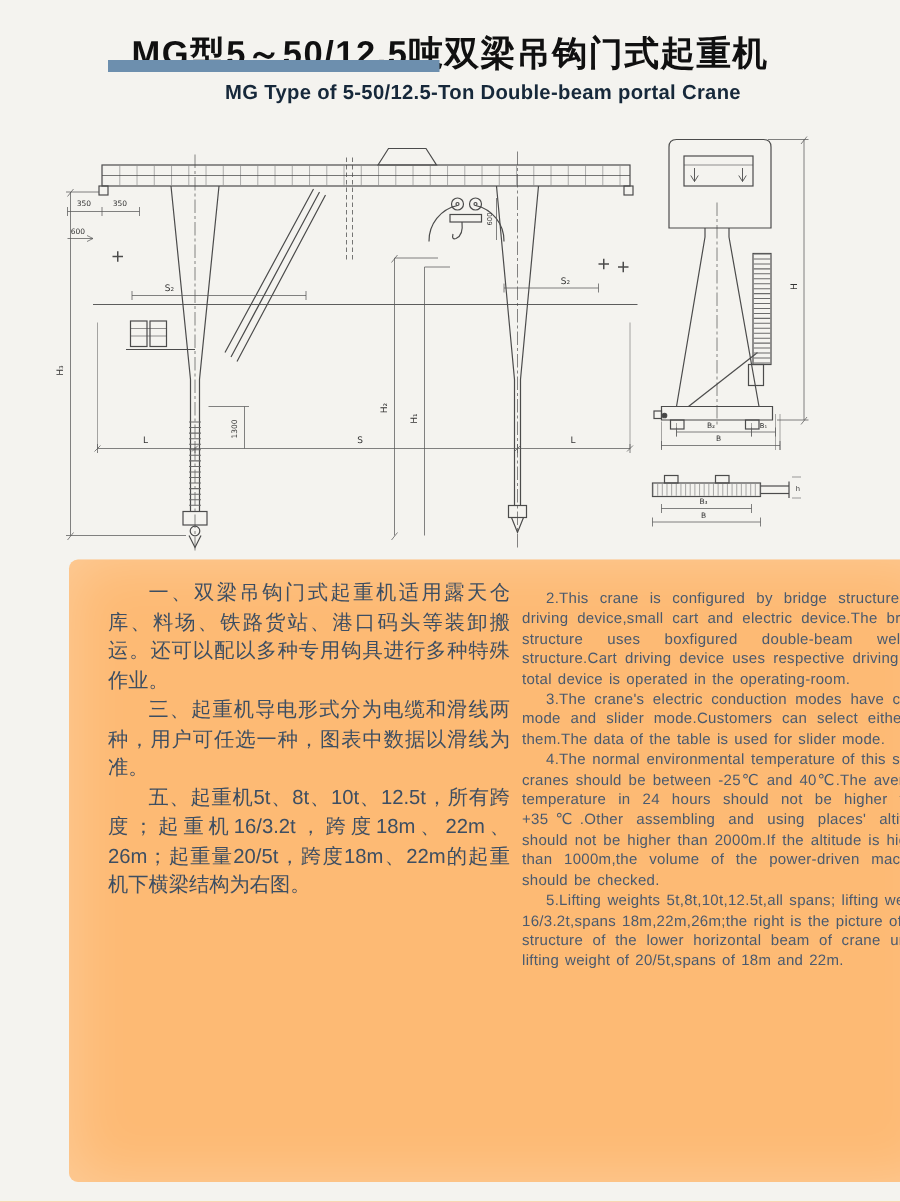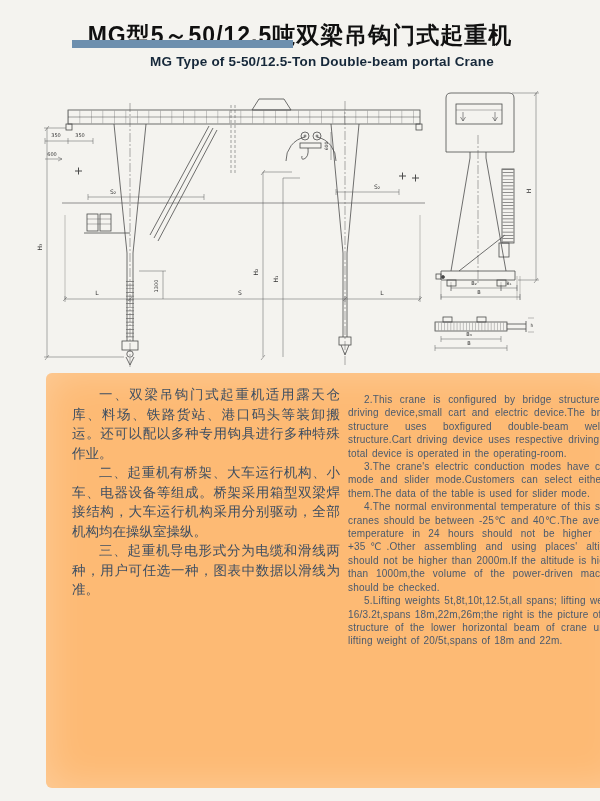--- a/index.html
+++ b/index.html
@@ -212,22 +212,22 @@
         <text x="469" y="260" font-size="5" text-anchor="middle">B</text>
         <text x="532" y="242" font-size="4.5" text-anchor="middle">h</text>
       </g>
 
     </svg>
   </div>
 
   <div class="panel">
     <div class="col-cn">
       <p>一、双梁吊钩门式起重机适用露天仓库、料场、铁路货站、港口码头等装卸搬运。还可以配以多种专用钩具进行多种特殊作业。</p>
-      <p>二、起重机有桥架、大车运行机构、小车、电器设备等组成。桥架采用箱型双梁焊接结构，大车运行机构采用分别驱动，全部机构均在操纵室操纵。</p>
       <p>三、起重机导电形式分为电缆和滑线两种，用户可任选一种，图表中数据以滑线为准。</p>
+      <p>五、起重机5t、8t、10t、12.5t，所有跨度；起重机16/3.2t，跨度18m、22m、26m；起重量20/5t，跨度18m、22m的起重机下横梁结构为右图。</p>
     </div>
     <div class="col-en">
       <p>2.This crane is configured by bridge structure,cart driving device,small cart and electric device.The bridge structure uses boxfigured double-beam welding structure.Cart driving device uses respective driving.The total device is operated in the operating-room.</p>
       <p>3.The crane's electric conduction modes have cable mode and slider mode.Customers can select either of them.The data of the table is used for slider mode.</p>
       <p>4.The normal environmental temperature of this serial cranes should be between -25℃ and 40℃.The average temperature in 24 hours should not be higher than +35℃.Other assembling and using places' altitude should not be higher than 2000m.If the altitude is higher than 1000m,the volume of the power-driven machine should be checked.</p>
       <p>5.Lifting weights 5t,8t,10t,12.5t,all spans; lifting weight 16/3.2t,spans 18m,22m,26m;the right is the picture of the structure of the lower horizontal beam of crane under lifting weight of 20/5t,spans of 18m and 22m.</p>
     </div>
   </div>
 
 </div>

